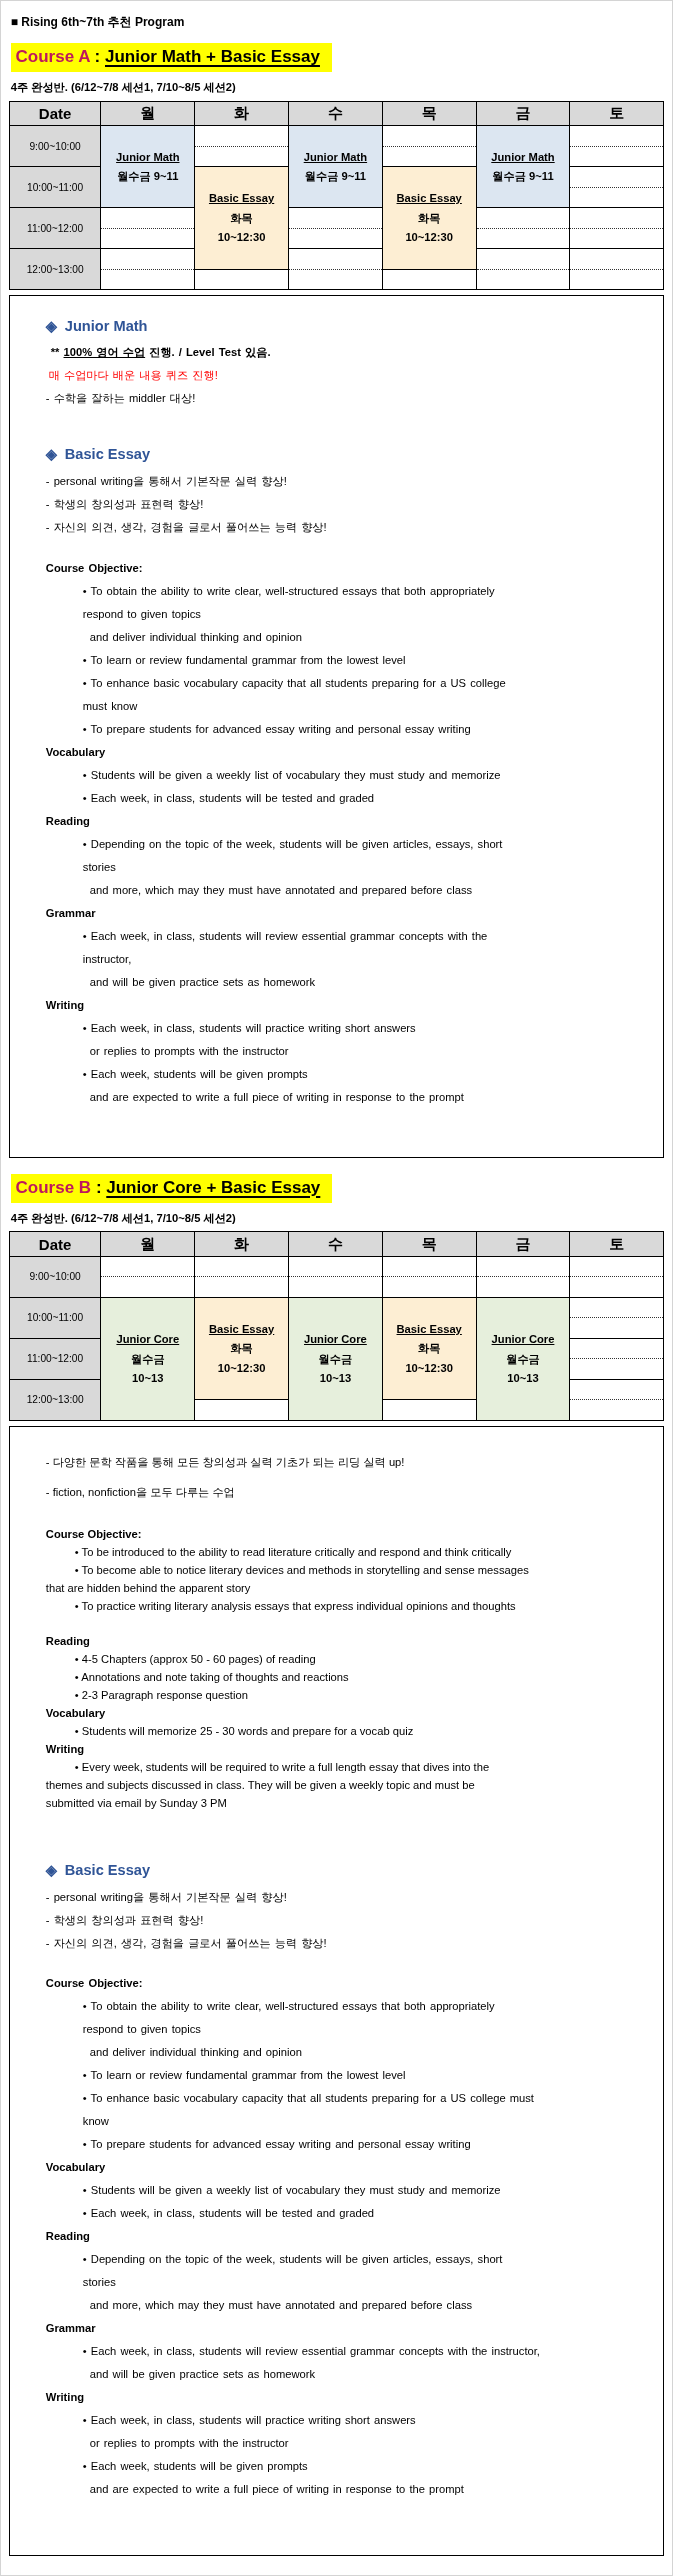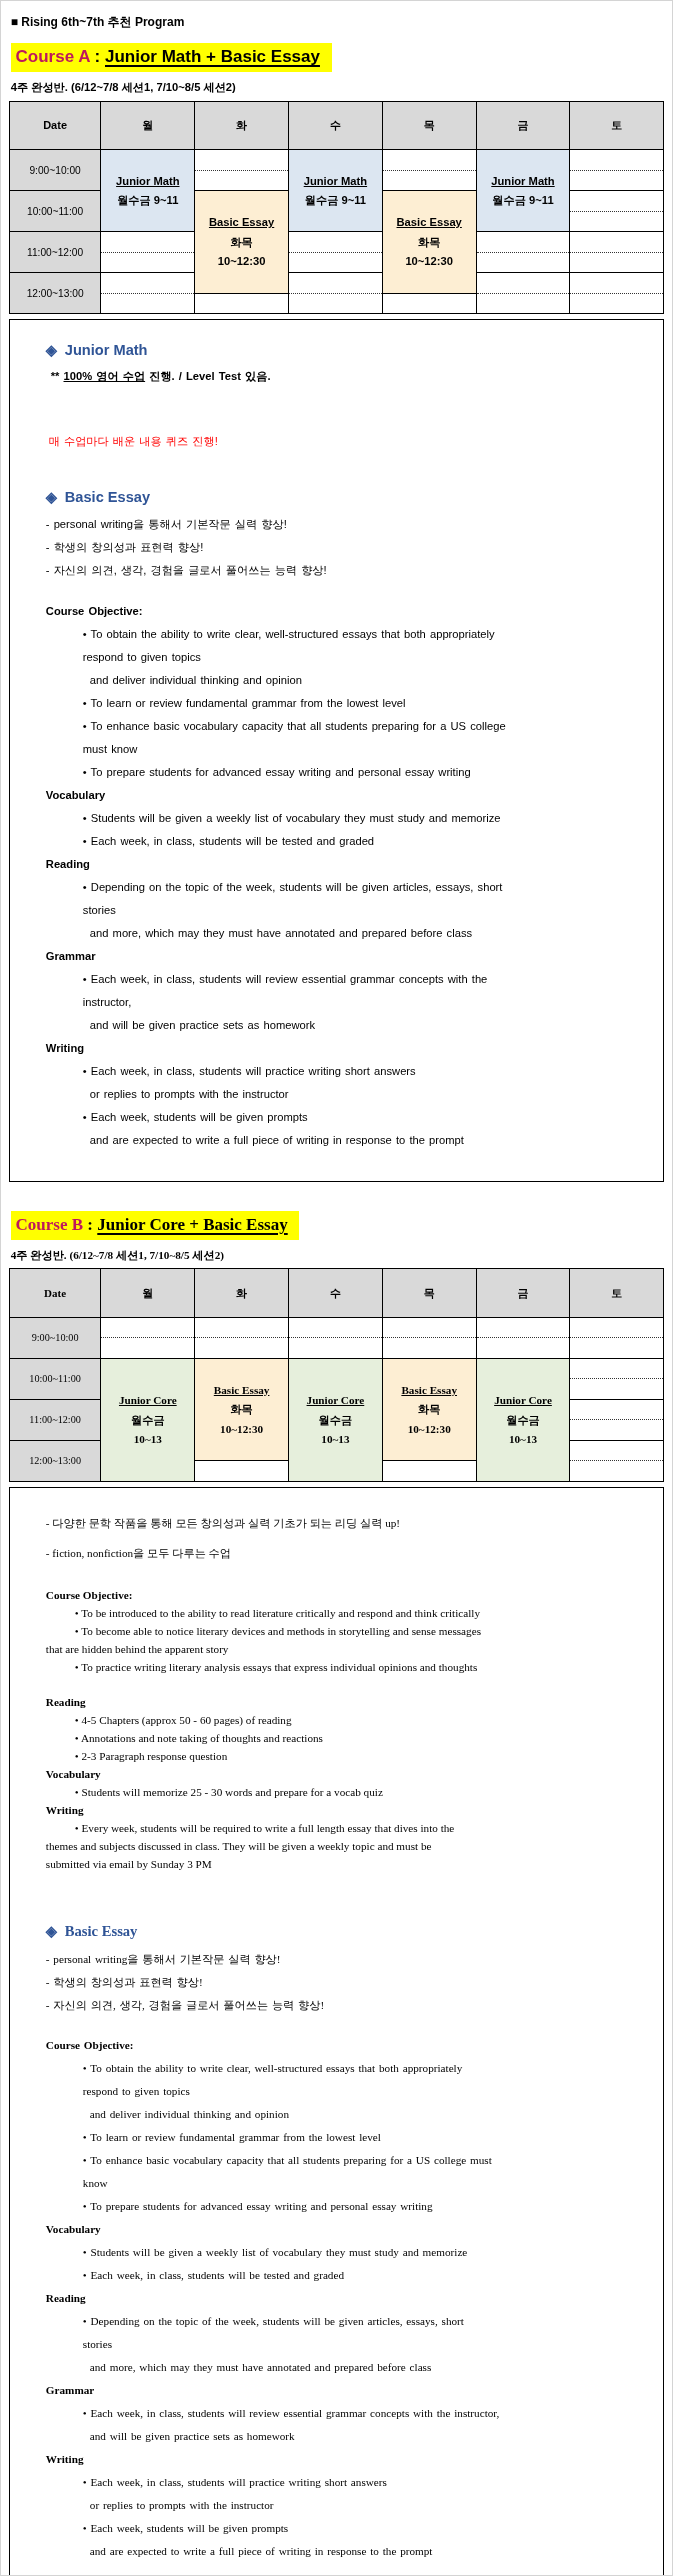--- a/index.html
+++ b/index.html
@@ -10,22 +10,22 @@
 
   .title-row{margin:12.7px 0 0 1.9px;}
   .course-title{display:inline-block;background:#ffff00;padding:3.9px 11.7px 4.9px 4.9px;
                 font-size:17px;font-weight:bold;white-space:nowrap;}
   .ct-label{color:#be185d;}
   .ct-underline{text-decoration:underline;text-decoration-thickness:1.9px;text-underline-offset:2.9px;}
   .subtitle{margin:7.8px 0 5.8px 1.9px;font-size:11.2px;font-weight:bold;white-space:nowrap;}
 
   table.sched{width:100%;border-collapse:collapse;table-layout:fixed;border:1.9px solid #000;margin-top:1.9px;}
   .sched col.c-date{width:14%;}
-  .sched th{background:#d9d9d9;font-size:11px;font-weight:bold;height:23.4px;
-            border:1px solid #000;padding:12px;text-align:center;}
+  .sched th{background:#d9d9d9;font-size:15px;font-weight:bold;height:23.4px;
+            border:1px solid #000;padding:0;text-align:center;}
   .sched tbody tr{height:20.5px;}
   .sched td{padding:0;border-left:1px solid #000;border-right:1px solid #000;}
   .sched td.tm{background:#d9d9d9;font-size:10.2px;text-align:center;vertical-align:middle;
                border-bottom:1px solid #000;white-space:nowrap;}
   .sched td.d{border-bottom:1px dotted #333;}
   .sched td.s{border-bottom:1px solid #000;}
   .sched td.ev{border:1px solid #000;text-align:center;vertical-align:middle;
                font-size:11.2px;font-weight:bold;}
   .sched td.ev div{line-height:16.6px;margin:2.9px 0;white-space:nowrap;}
   .sched .t{text-decoration:underline;}
@@ -34,35 +34,35 @@
   .evg{background:#e6efdc;}
 
   .desc-box{border:1.5px solid #000;margin-top:4.9px;box-sizing:border-box;
             padding:20.5px 15.6px 0 36px;overflow:hidden;background:#fff;}
   .box-a{height:863px;}
   .box-b{height:1130px;}
   .sec{color:#2f5496;font-size:14.6px;font-weight:bold;margin:0 0 7.8px 0;white-space:nowrap;}
   .dia{margin-right:7.8px;font-size:14.6px;color:#2f5496;}
   .ln{font-size:11.2px;line-height:23px;word-spacing:1px;white-space:nowrap;}
   .lbl{font-weight:bold;}
-  .red{color:#ff0000;padding-left:2.9px;margin-top:42px;}
+  .red{color:#ff0000;padding-left:2.9px;}
   .note{font-weight:bold;padding-left:4.9px;}
   .u{text-decoration:underline;}
   .b,.c{padding-left:37px;}
   .c2{padding-left:44px;}
   .gap-sm{height:17.5px;}
   .gap-lg{height:35px;}
   .gap-xl{height:49px;}
   .gap-line{height:17.5px;}
 
   .jc .ln{line-height:18px;word-spacing:0;}
   .jc .intro{line-height:30px;}
   .jc .b{padding-left:29px;}
   .jc .c{padding-left:0;}
-  .course-b-wrap{margin-top:29px;font-family:Liberation Serif, serif;}
+  .course-b-wrap{margin-top:16px;}
 </style>
 </head>
 <body>
 
 <div class="page">
 
   <div class="doc-header">■ Rising 6th~7th 추천 Program</div>
 
   <section>
     <div class="title-row">
@@ -160,20 +160,21 @@
           <td class="e"></td>
           <td class="e"></td>
         </tr>
       </tbody>
     </table>
 
     <div class="desc-box box-a">
       <h3 class="sec"><span class="dia">◈</span><span>Junior Math</span></h3>
       <div class="ln note"><span>** </span><span class="u">100% 영어 수업</span><span> 진행. / Level Test 있음.</span></div>
       <div class="ln red">매 수업마다 배운 내용 퀴즈 진행!</div>
+      <div class="ln">- 수학을 잘하는 middler 대상!</div>
 
       <div class="gap-lg"></div>
 
       <h3 class="sec"><span class="dia">◈</span><span>Basic Essay</span></h3>
       <div class="ln">- personal writing을 통해서 기본작문 실력 향상!</div>
       <div class="ln">- 학생의 창의성과 표현력 향상!</div>
       <div class="ln">- 자신의 의견, 생각, 경험을 글로서 풀어쓰는 능력 향상!</div>
 
       <div class="gap-sm"></div>
 

